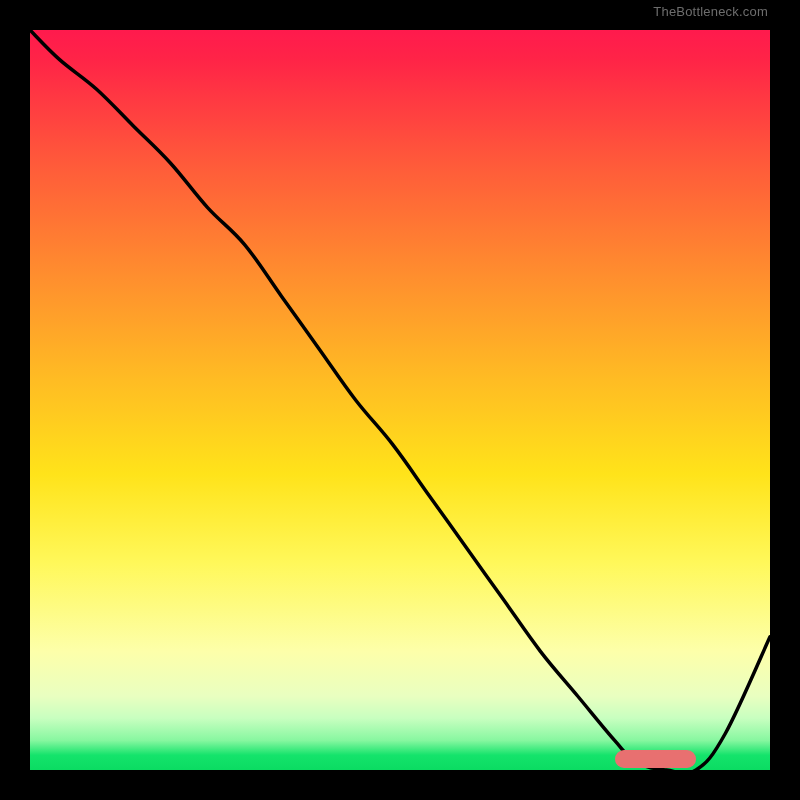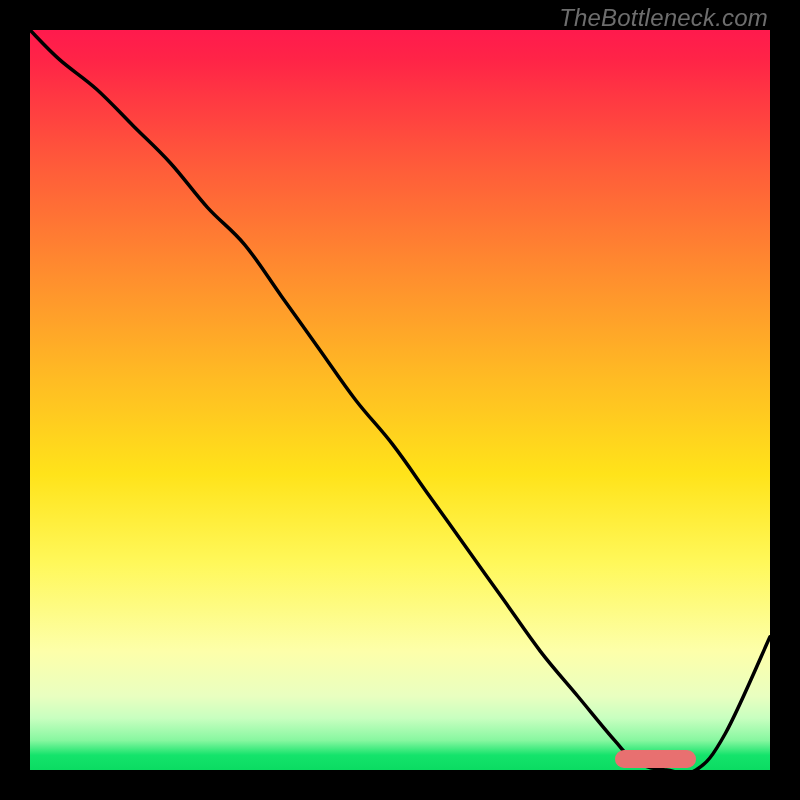--- a/index.html
+++ b/index.html
@@ -39,25 +39,24 @@
       #87f7a0 96%,
       #14e36b 98%,
       #0bdc62 100%
     );
   }
   .watermark {
     position: absolute;
     top: 4px;
     right: 32px;
     color: #6d6d6d;
-    font-size: 24px;
+    font-size: 13px;
     font-weight: 500;
     letter-spacing: 0.2px;
     font-family: Arial, Helvetica, sans-serif;
-    font-style: italic;
   }
   svg.curve {
     position: absolute;
     left: 0;
     top: 0;
     width: 740px;
     height: 740px;
   }
   .marker {
     position: absolute;

